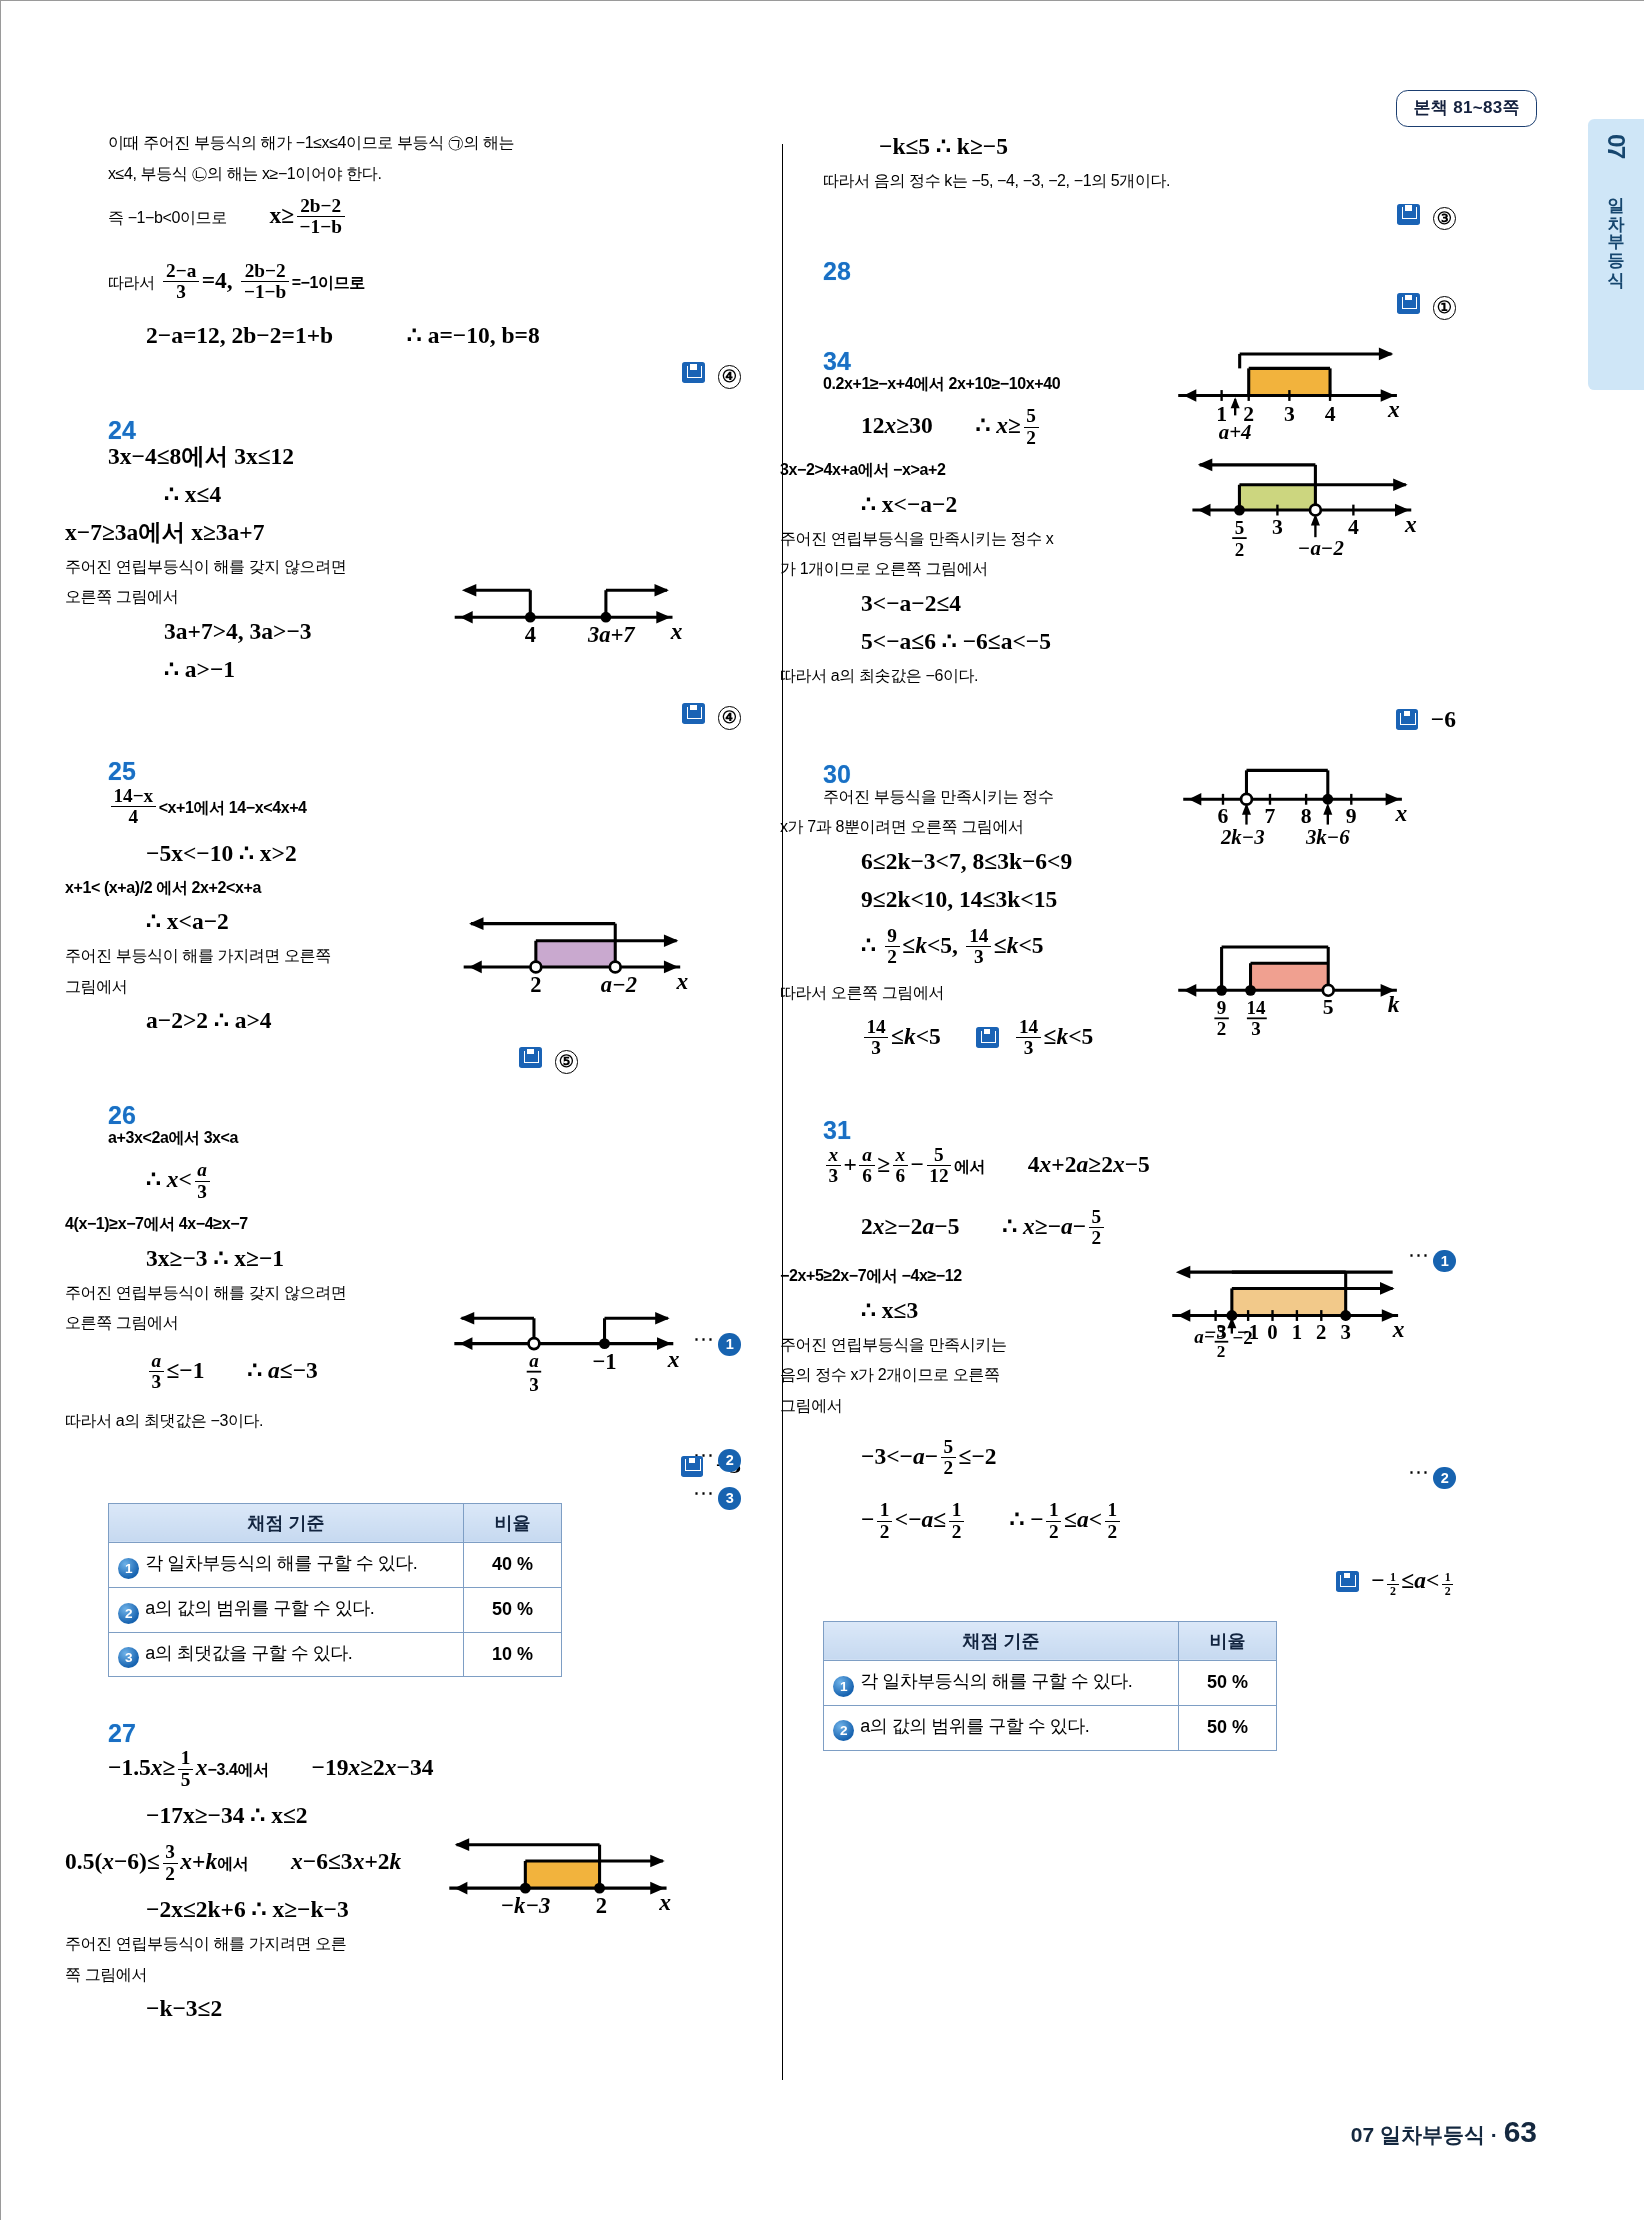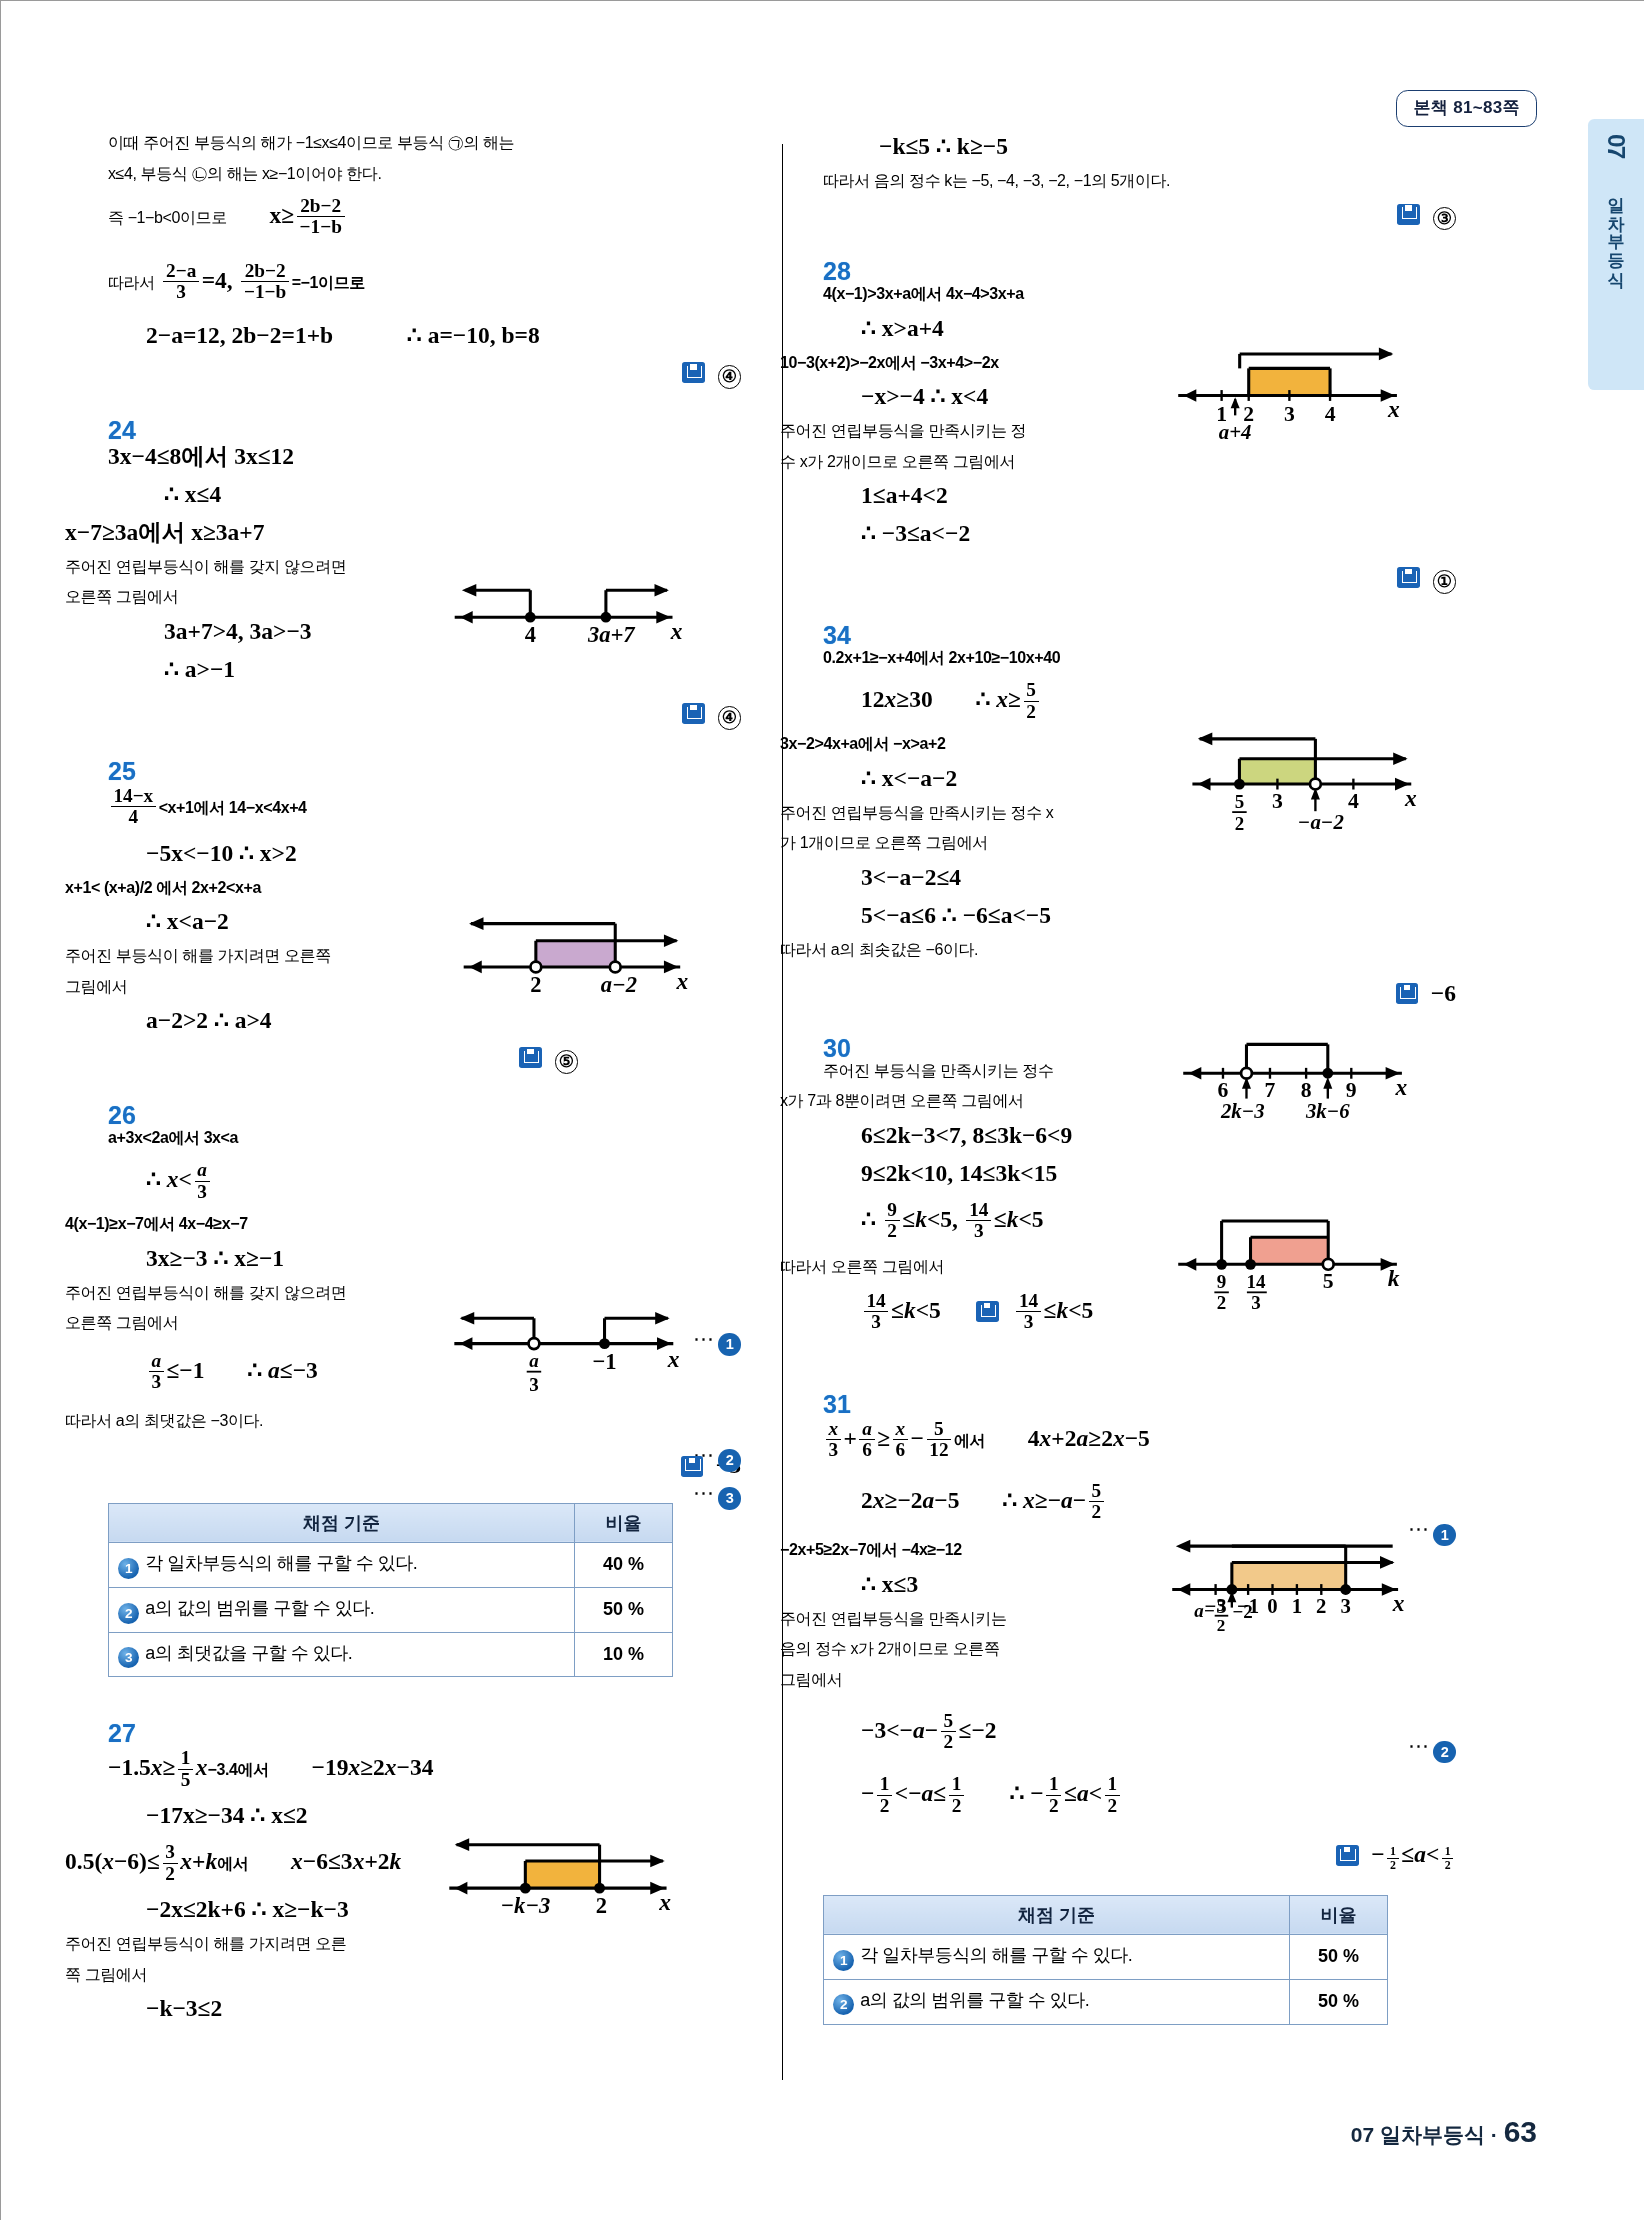--- a/index.html
+++ b/index.html
@@ -145,21 +145,21 @@
     display:inline-block; width:22.6px; height:22.6px; border-radius:50%;
     background:#1763b0; color:#fff;
     font-family:"Liberation Sans", sans-serif;
     font-size:14.5px; font-weight:700;
     text-align:center; line-height:22.6px;
     vertical-align:-3.6px; margin-left:4.5px;
   }
 
   
   .gtable {
-    width:565px; margin-top:23.5px;
+    width:454px; margin-top:23.5px;
     border-collapse:collapse;
     font-family:"Liberation Sans", sans-serif;
     font-size:18px;
   }
   .gtable th {
     background:linear-gradient(#dbe8f8,#c6d9f0);
     border:0.9px solid #7e9ec4;
     font-weight:700; color:#12243f;
     padding:7.2px 0;
   }
@@ -443,30 +443,20 @@
         <div class="ln ind2 mb">−k≤5        ∴ k≥−5</div>
         <div class="ln ko">따라서 음의 정수 k는 −5, −4, −3, −2, −1의 5개이다.</div>
         <div class="ansrow">
           <span class="ans-icon"></span>
           <span class="circnum">③</span>
         </div>
       </div>
 
       <div class="pblock">
         <span class="pnum">28</span>
-        <div class="pbody" style="width:588px">
-          <div class="ln mb ko">4(x−1)&gt;3x+a에서        4x−4&gt;3x+a</div>
-          <div class="ln ind1 mb">∴ x&gt;a+4</div>
-          <div class="ln mb ko" style="margin-left:-43px">10−3(x+2)&gt;−2x에서       −3x+4&gt;−2x</div>
-          <div class="ln ind1 mb">−x&gt;−4      ∴ x&lt;4</div>
-          <div class="ln ko" style="margin-left:-43px">주어진 연립부등식을 만족시키는 정</div>
-          <div class="ln ko" style="margin-left:-43px">수 x가 2개이므로 오른쪽 그림에서</div>
-          <div class="ln ind1 mb">1≤a+4&lt;2</div>
-          <div class="ln ind1 mb">∴ −3≤a&lt;−2</div>
-        </div>
 
         <div class="figwrap" style="left:348px; top:86px;">
           <svg width="244" height="86" viewBox="0 0 270 95">
             <rect x="86" y="28" width="90" height="30" fill="#f2b33d"></rect>
             <line x1="8" y1="58" x2="250" y2="58" stroke="#000" stroke-width="3.4"></line>
             <path d="M14 58 L28 51 L28 65 Z" fill="#000"></path>
             <path d="M248 58 L232 51 L232 65 Z" fill="#000"></path>
             <line x1="86" y1="28" x2="176" y2="28" stroke="#000" stroke-width="3.4"></line>
             <line x1="86" y1="28" x2="86" y2="58" stroke="#000" stroke-width="3.4"></line>
             <line x1="176" y1="28" x2="176" y2="58" stroke="#000" stroke-width="3.4"></line>

